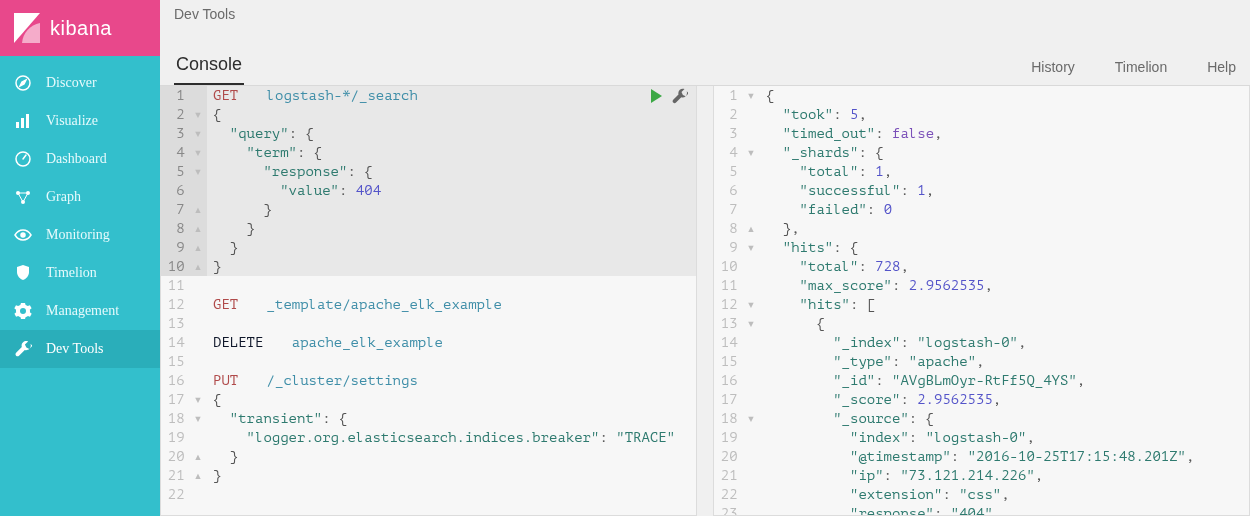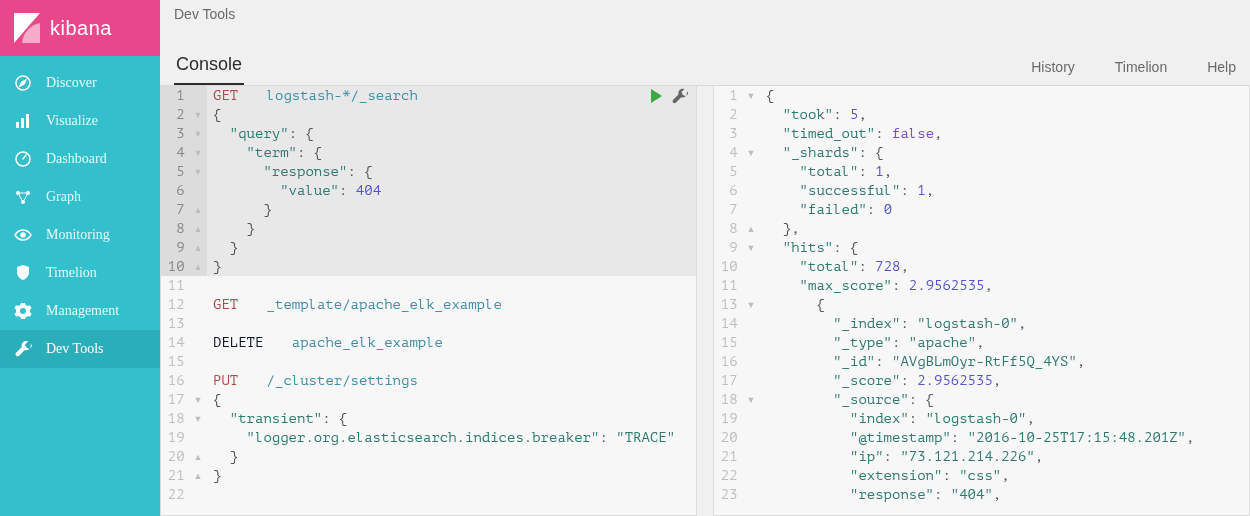--- a/index.html
+++ b/index.html
@@ -298,20 +298,24 @@
           </div>
           <div class="line">
             <div class="gutter">10 <span class="fold"></span></div>
             <div class="code"><span class="kw-punc">    </span><span class="kw-key">"total"</span><span class="kw-punc">: </span><span class="kw-num">728</span><span class="kw-punc">,</span></div>
           </div>
           <div class="line">
             <div class="gutter">11 <span class="fold"></span></div>
             <div class="code"><span class="kw-punc">    </span><span class="kw-key">"max_score"</span><span class="kw-punc">: </span><span class="kw-num">2.9562535</span><span class="kw-punc">,</span></div>
           </div>
           <div class="line">
+            <div class="gutter">12 <span class="fold">▾</span></div>
+            <div class="code"><span class="kw-punc">    </span><span class="kw-key">"hits"</span><span class="kw-punc">: [</span></div>
+          </div>
+          <div class="line">
             <div class="gutter">13 <span class="fold">▾</span></div>
             <div class="code"><span class="kw-punc">      {</span></div>
           </div>
           <div class="line">
             <div class="gutter">14 <span class="fold"></span></div>
             <div class="code"><span class="kw-punc">        </span><span class="kw-key">"_index"</span><span class="kw-punc">: </span><span class="kw-str">"logstash-0"</span><span class="kw-punc">,</span></div>
           </div>
           <div class="line">
             <div class="gutter">15 <span class="fold"></span></div>
             <div class="code"><span class="kw-punc">        </span><span class="kw-key">"_type"</span><span class="kw-punc">: </span><span class="kw-str">"apache"</span><span class="kw-punc">,</span></div>

